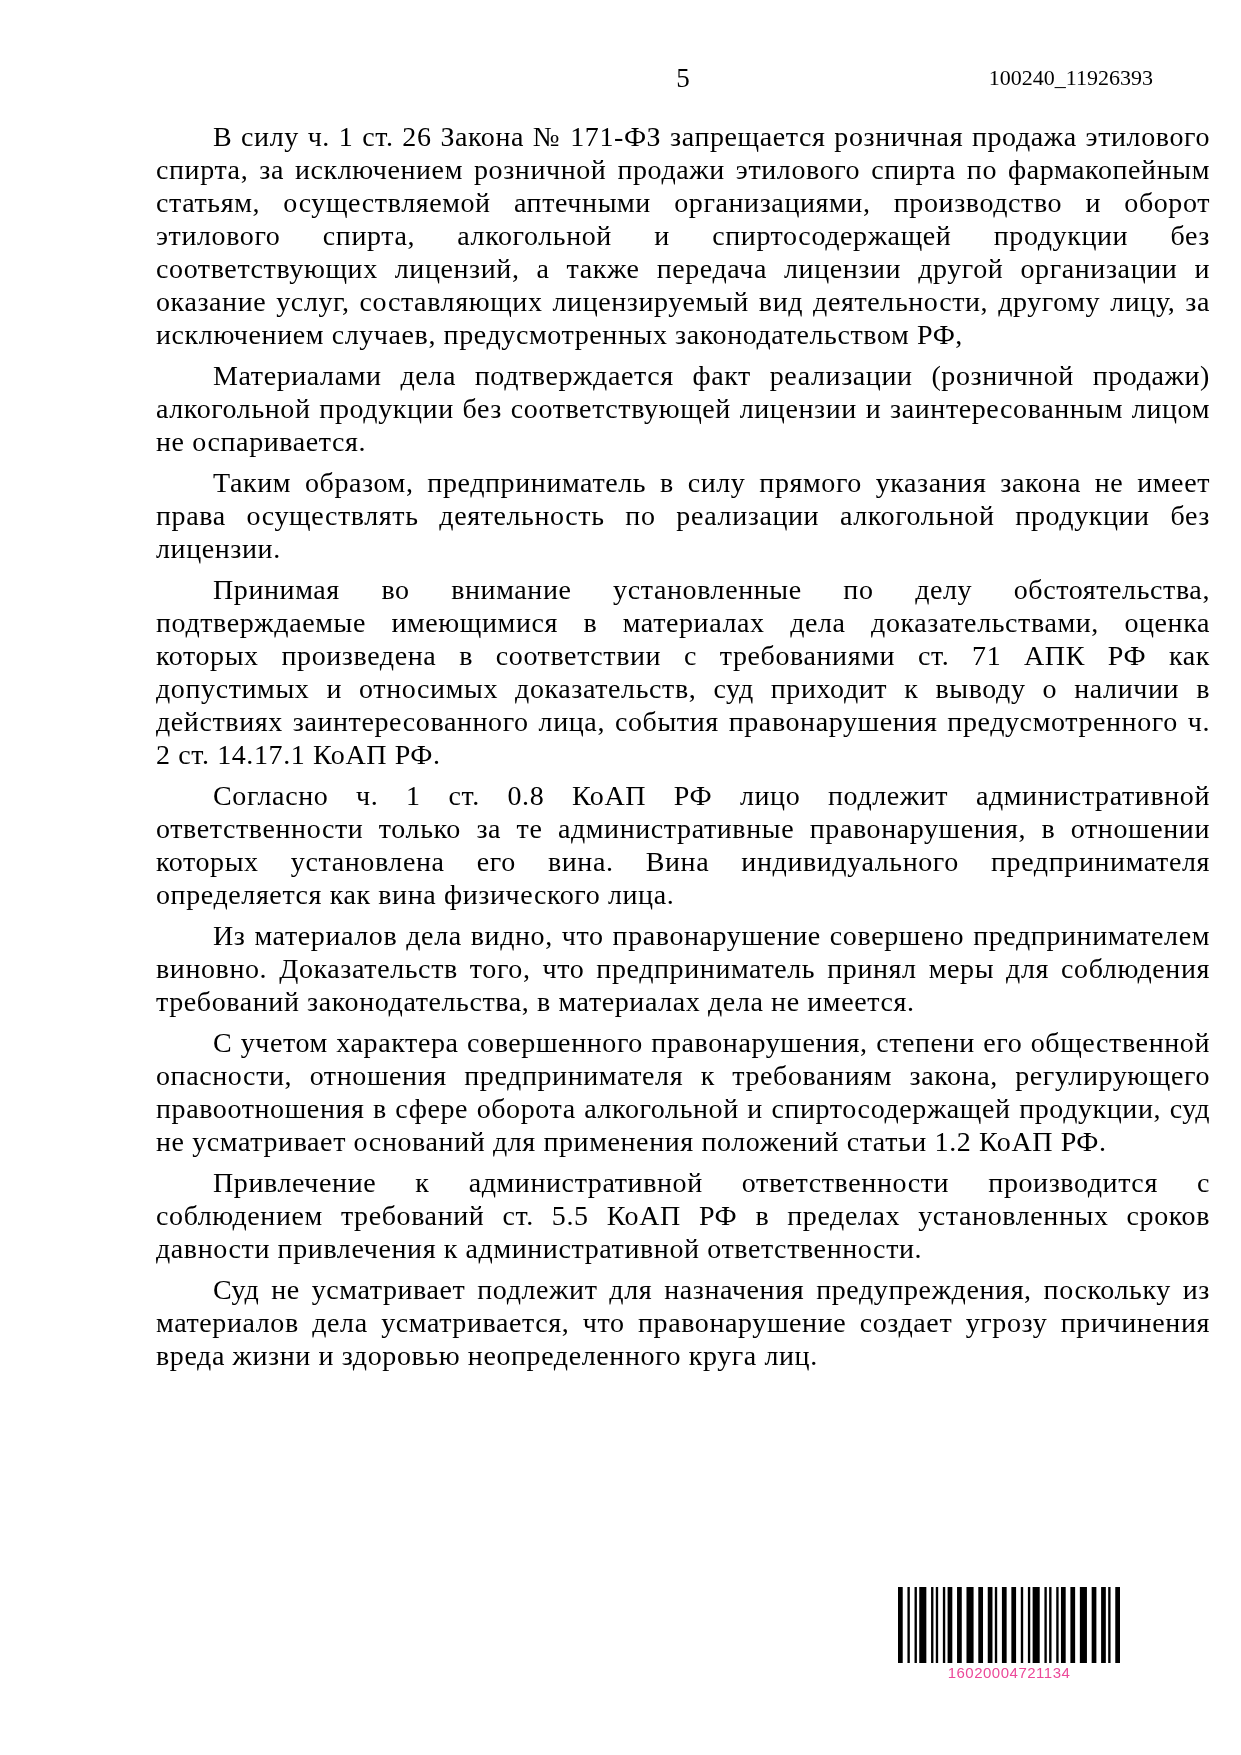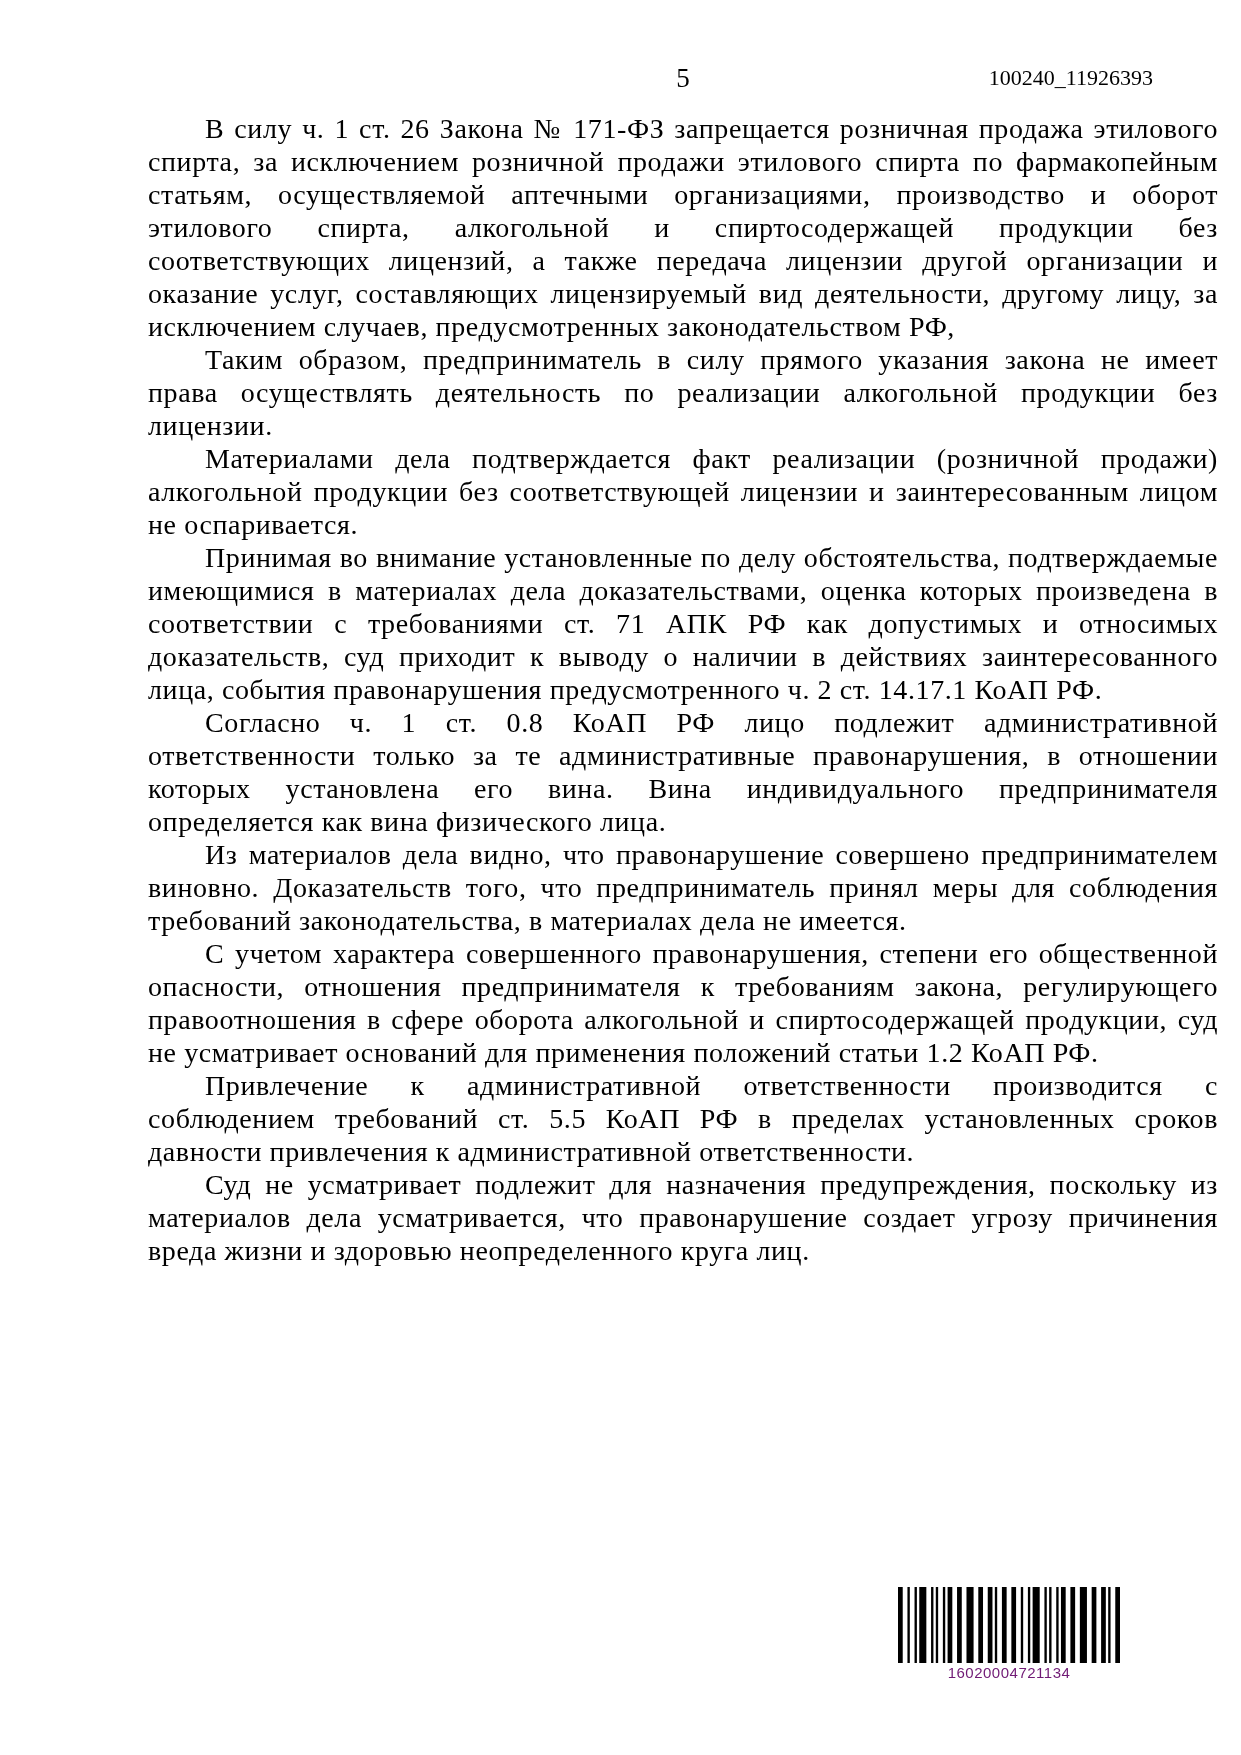--- a/index.html
+++ b/index.html
@@ -43,21 +43,21 @@
     position: absolute;
     top: 112px;
     left: 148px;
     width: 1070px;
     font-size: 28px;
     line-height: 33px;
     letter-spacing: 0.6px;
     text-align: justify;
   }
   .content p {
-    margin: 0;
+    margin: 8px;
     padding: 0;
     text-indent: 57px;
   }
   .barcode {
     position: absolute;
     left: 898px;
     top: 1587px;
     width: 222px;
     text-align: center;
   }
@@ -66,37 +66,37 @@
     width: 222px;
     height: 76px;
   }
   .barcode-number {
     display: block;
     margin-top: 1px;
     font-family: "Liberation Sans", "DejaVu Sans", sans-serif;
     font-size: 15px;
     line-height: 17px;
     letter-spacing: 0.5px;
-    color: #701a75;
+    color: #ec4899;
   }
 </style>
 </head>
 <body>
 
 <div class="page">
 
   <div class="header">
     <div class="page-number">5</div>
     <div class="doc-id">100240_11926393</div>
   </div>
 
   <div class="content">
     <p>В силу ч. 1 ст. 26 Закона № 171-ФЗ запрещается розничная продажа этилового спирта, за исключением розничной продажи этилового спирта по фармакопейным статьям, осуществляемой аптечными организациями, производство и оборот этилового спирта, алкогольной и спиртосодержащей продукции без соответствующих лицензий, а также передача лицензии другой организации и оказание услуг, составляющих лицензируемый вид деятельности, другому лицу, за исключением случаев, предусмотренных законодательством РФ,</p>
+    <p>Материалами дела подтверждается факт реализации (розничной продажи) алкогольной продукции без соответствующей лицензии и заинтересованным лицом не оспаривается.</p>
     <p>Таким образом, предприниматель в силу прямого указания закона не имеет права осуществлять деятельность по реализации алкогольной продукции без лицензии.</p>
-    <p>Материалами дела подтверждается факт реализации (розничной продажи) алкогольной продукции без соответствующей лицензии и заинтересованным лицом не оспаривается.</p>
     <p>Принимая во внимание установленные по делу обстоятельства, подтверждаемые имеющимися в материалах дела доказательствами, оценка которых произведена в соответствии с требованиями ст. 71 АПК РФ как допустимых и относимых доказательств, суд приходит к выводу о наличии в действиях заинтересованного лица, события правонарушения предусмотренного ч. 2 ст. 14.17.1 КоАП РФ.</p>
     <p>Согласно ч. 1 ст. 0.8 КоАП РФ лицо подлежит административной ответственности только за те административные правонарушения, в отношении которых установлена его вина. Вина индивидуального предпринимателя определяется как вина физического лица.</p>
     <p>Из материалов дела видно, что правонарушение совершено предпринимателем виновно. Доказательств того, что предприниматель принял меры для соблюдения требований законодательства, в материалах дела не имеется.</p>
     <p>С учетом характера совершенного правонарушения, степени его общественной опасности, отношения предпринимателя к требованиям закона, регулирующего правоотношения в сфере оборота алкогольной и спиртосодержащей продукции, суд не усматривает оснований для применения положений статьи 1.2 КоАП РФ.</p>
     <p>Привлечение к административной ответственности производится с соблюдением требований ст. 5.5 КоАП РФ в пределах установленных сроков давности привлечения к административной ответственности.</p>
     <p>Суд не усматривает подлежит для назначения предупреждения, поскольку из материалов дела усматривается, что правонарушение создает угрозу причинения вреда жизни и здоровью неопределенного круга лиц.</p>
   </div>
 
   <div class="barcode">
     <svg id="barcode-bars" preserveAspectRatio="none" xmlns="http://www.w3.org/2000/svg" viewBox="0 0 94 76">

